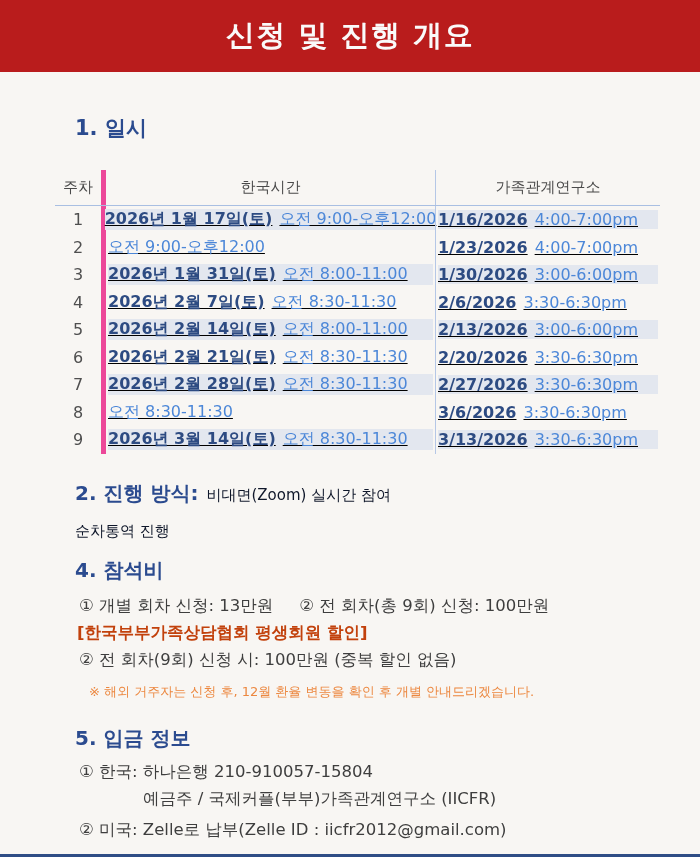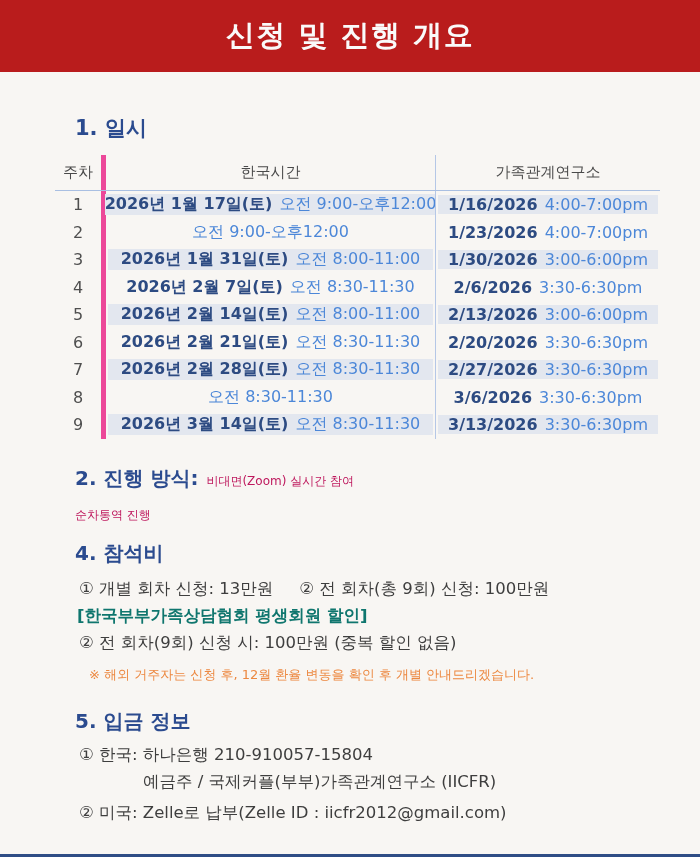--- a/index.html
+++ b/index.html
@@ -14,52 +14,52 @@
   .page-header {
     height:72px; background:#b91c1c;
     display:flex; align-items:center; justify-content:center;
   }
   .page-title {
     color:#fafafa; font-size:29px; font-weight:bold; letter-spacing:1.5px;
   }
   
   .content { padding-left:55px; padding-right:40px; }
   .sec-heading { color:#2b4b8f; font-size:21px; font-weight:bold; }
-  #schedule-heading { margin:42px 0 13px 20px; }
+  #schedule-heading { margin:42px 0 28px 20px; }
   
   .sched-table { width:605px; font-size:16px; }
   .t-head {
     display:flex; height:36px; align-items:center;
     border-bottom:1px solid #a9bfe2;
     color:#4a4a4a; font-size:15px;
   }
   .c-week { width:46px; text-align:center; flex:none; }
   .c-kr   { width:334px; flex:none; border-left:5px solid #ec4899; height:100%;
             display:flex; align-items:center; justify-content:center; }
   .c-us   { width:225px; flex:none; border-left:1px solid #b5c7e6; height:100%;
             display:flex; align-items:center; justify-content:center; }
   .s-row { display:flex; height:27.5px; align-items:stretch; }
   .s-row .c-week { display:flex; align-items:center; justify-content:center;
                    color:#4f4f4f; font-size:16px; }
   .cell-inner {
-    margin:1px 2px; flex:1; display:flex; align-items:center; justify-content:center;
-    gap:7px; white-space:nowrap;
+    margin:1px 2px; flex:1; display:flex; align-items:center; 
+    gap:7px; white-space:nowrap;text-decoration:underline;
   }
   .s-row.odd .cell-inner { background:#e3e7ef; }
   .d-date { color:#2d4b82; font-weight:600; }
   .d-time { color:#4c87d8; font-weight:500; }
   
   .inline-sec { margin:26px 0 0 20px; display:flex; align-items:baseline; gap:8px; }
   .inline-sec .sec-heading { font-size:20px; }
-  .inline-sec .sec-text { font-size:12px; color:#be185d; }
+  .inline-sec .sec-text { font-size:15px; color:#0f172a; }
   #interp-sec { margin-top:15px; }
   #fee-heading { margin:16px 0 8px 20px; font-size:20px; }
   .body-line { margin-left:24px; font-size:16.5px; color:#3e3e3e; line-height:27px; }
   .fee-pair { display:flex; gap:26px; }
-  .discount-title { color:#0f766e; font-weight:bold; margin-left:22px; font-size:16.5px; line-height:27px; }
+  .discount-title { color:#c2410c; font-weight:bold; margin-left:22px; font-size:16.5px; line-height:27px; }
   .note-orange { color:#ec8840; font-size:13px; margin:6px 0 0 34px; line-height:26px; }
   #payment-heading { margin:20px 0 6px 20px; font-size:20px; }
   .holder-line { margin-left:88px; }
   .us-line { margin-top:4px; }
   
   .footer-bar {
     position:absolute; bottom:0; left:0; width:700px; height:3px; background:#2f4d85;
   }
 </style>
 </head>

